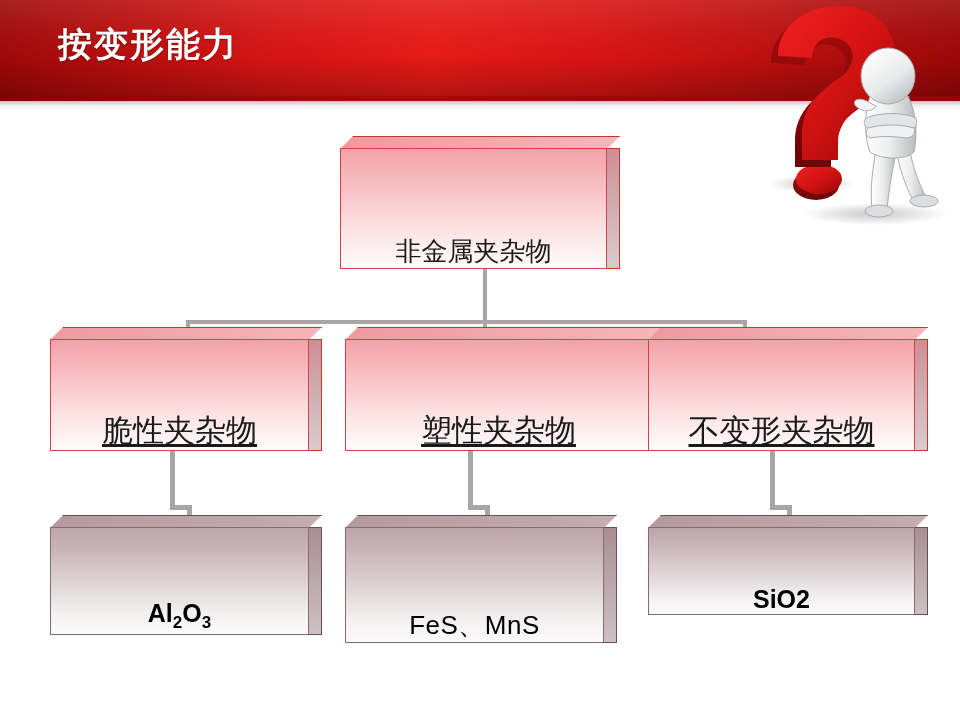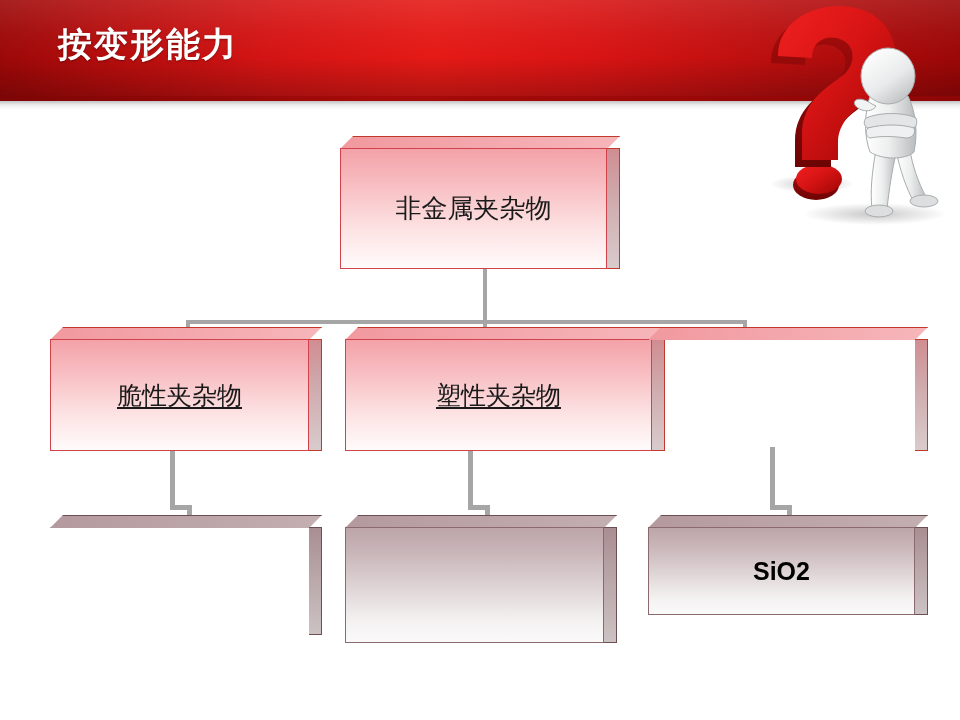--- a/index.html
+++ b/index.html
@@ -100,21 +100,21 @@
   }
   .node .front {
     position: absolute;
     left: 0;
     top: 12px;
     right: 13px;
     bottom: 0;
     box-sizing: border-box;
     border: 1px solid #c0392b;
     display: flex;
-    align-items: center;
+    align-items: flex-end;
     justify-content: center;
     text-align: center;
   }
   .node .side {
     position: absolute;
     right: 0;
     top: 12px;
     width: 13px;
     bottom: 0;
     box-sizing: border-box;
@@ -167,21 +167,21 @@
   .node-label {
     line-height: 1.22;
     padding: 0 6px;
   }
   .lvl1-label {
     font-size: 26px;
     color: #1a1a1a;
     font-weight: normal;
   }
   .lvl2-label {
-    font-size: 25px;
+    font-size: 31px;
     color: #1a1a1a;
     font-weight: normal;
     text-decoration: underline;
     text-underline-offset: 3px;
   }
   .lvl3-label {
     font-size: 25px;
     color: #000000;
     font-weight: bold;
   }
@@ -311,32 +311,41 @@
   <div class="top"></div>
   <div class="side"></div>
   <div class="front">
     <span class="node-label lvl2-label">塑性夹杂物</span>
   </div>
 </div>
 
 <div class="node pink" style="left:648px; top:327px; width:280px; height:124px;">
   <div class="top"></div>
   <div class="side"></div>
+  <div class="front">
+    <span class="node-label lvl2-label">不变形夹杂物</span>
+  </div>
 </div>
 
 <div class="node mauve" style="left:50px; top:515px; width:272px; height:120px;">
   <div class="top"></div>
   <div class="side"></div>
+  <div class="front">
+    <span class="node-label lvl3-label">
+      <span>Al</span><sub>2</sub><span>O</span><sub>3</sub>
+    </span>
+  </div>
 </div>
 
 <div class="node mauve" style="left:345px; top:515px; width:272px; height:128px;">
   <div class="top"></div>
   <div class="side"></div>
   <div class="front">
     <span class="node-label lvl3-label">
+      <span class="line-top">FeS、MnS</span>
     </span>
   </div>
 </div>
 
 <div class="node mauve" style="left:648px; top:515px; width:280px; height:100px;">
   <div class="top"></div>
   <div class="side"></div>
   <div class="front">
     <span class="node-label lvl3-label">SiO2</span>
   </div>

